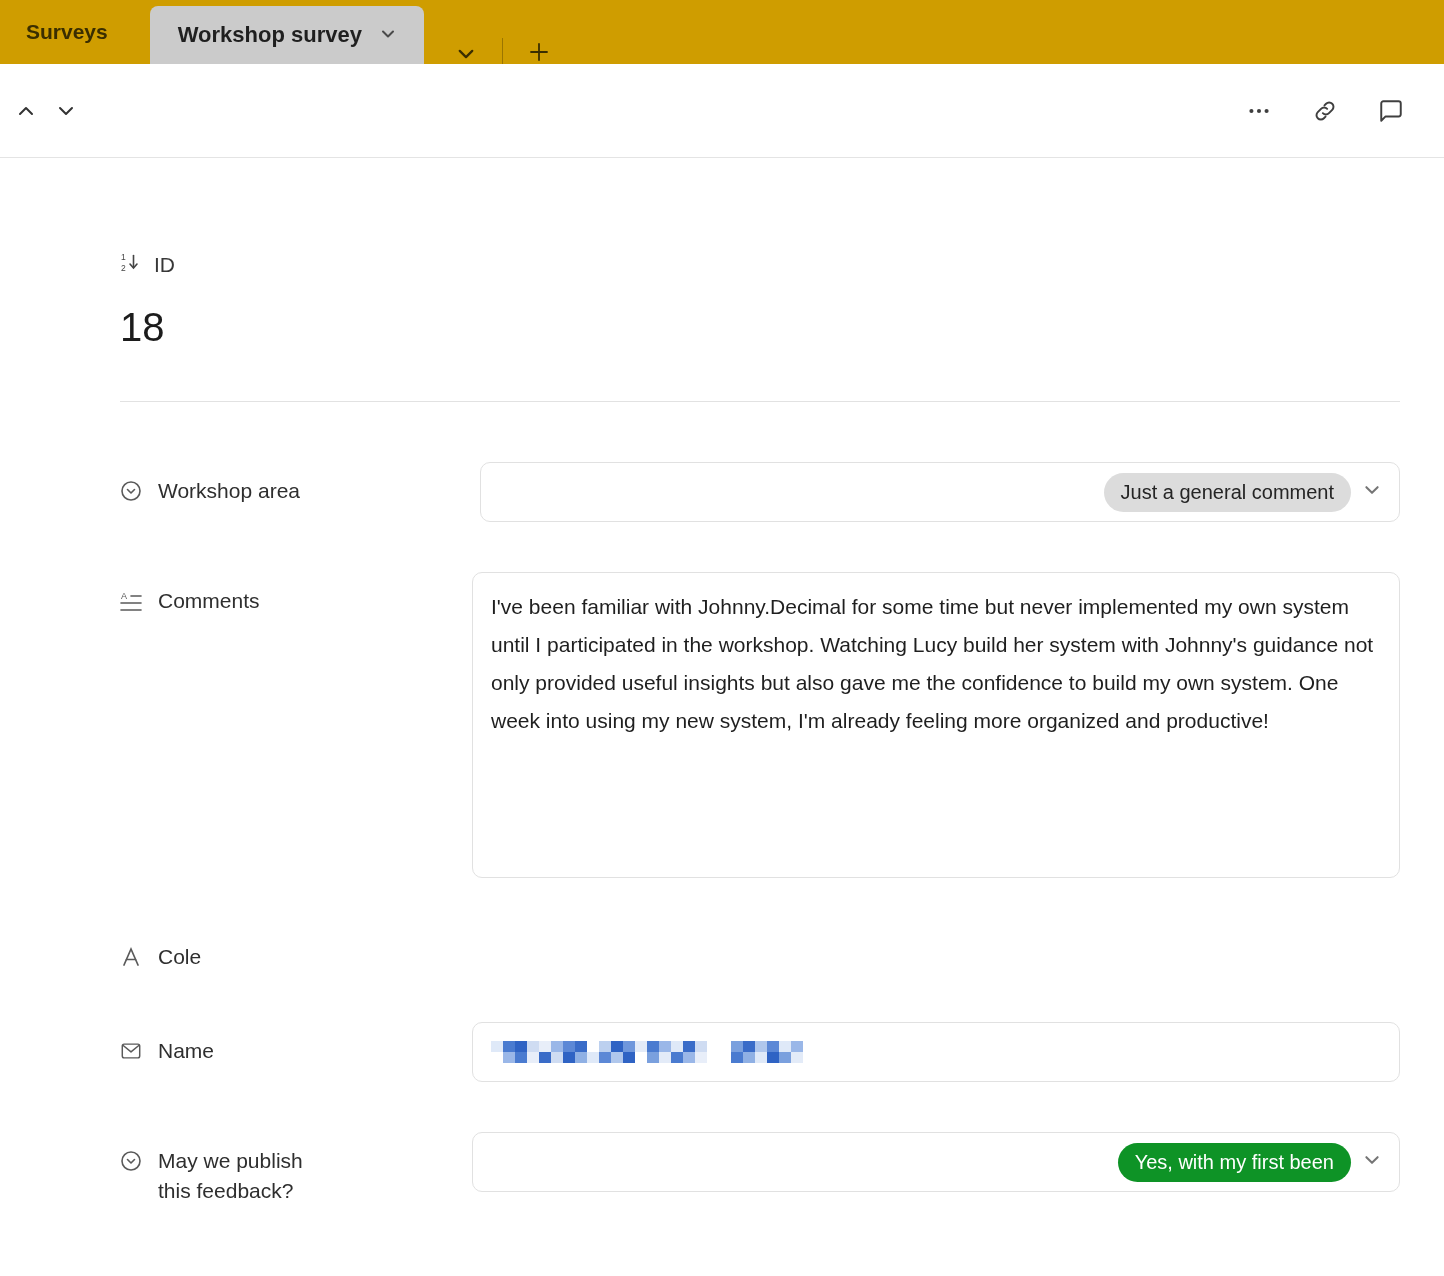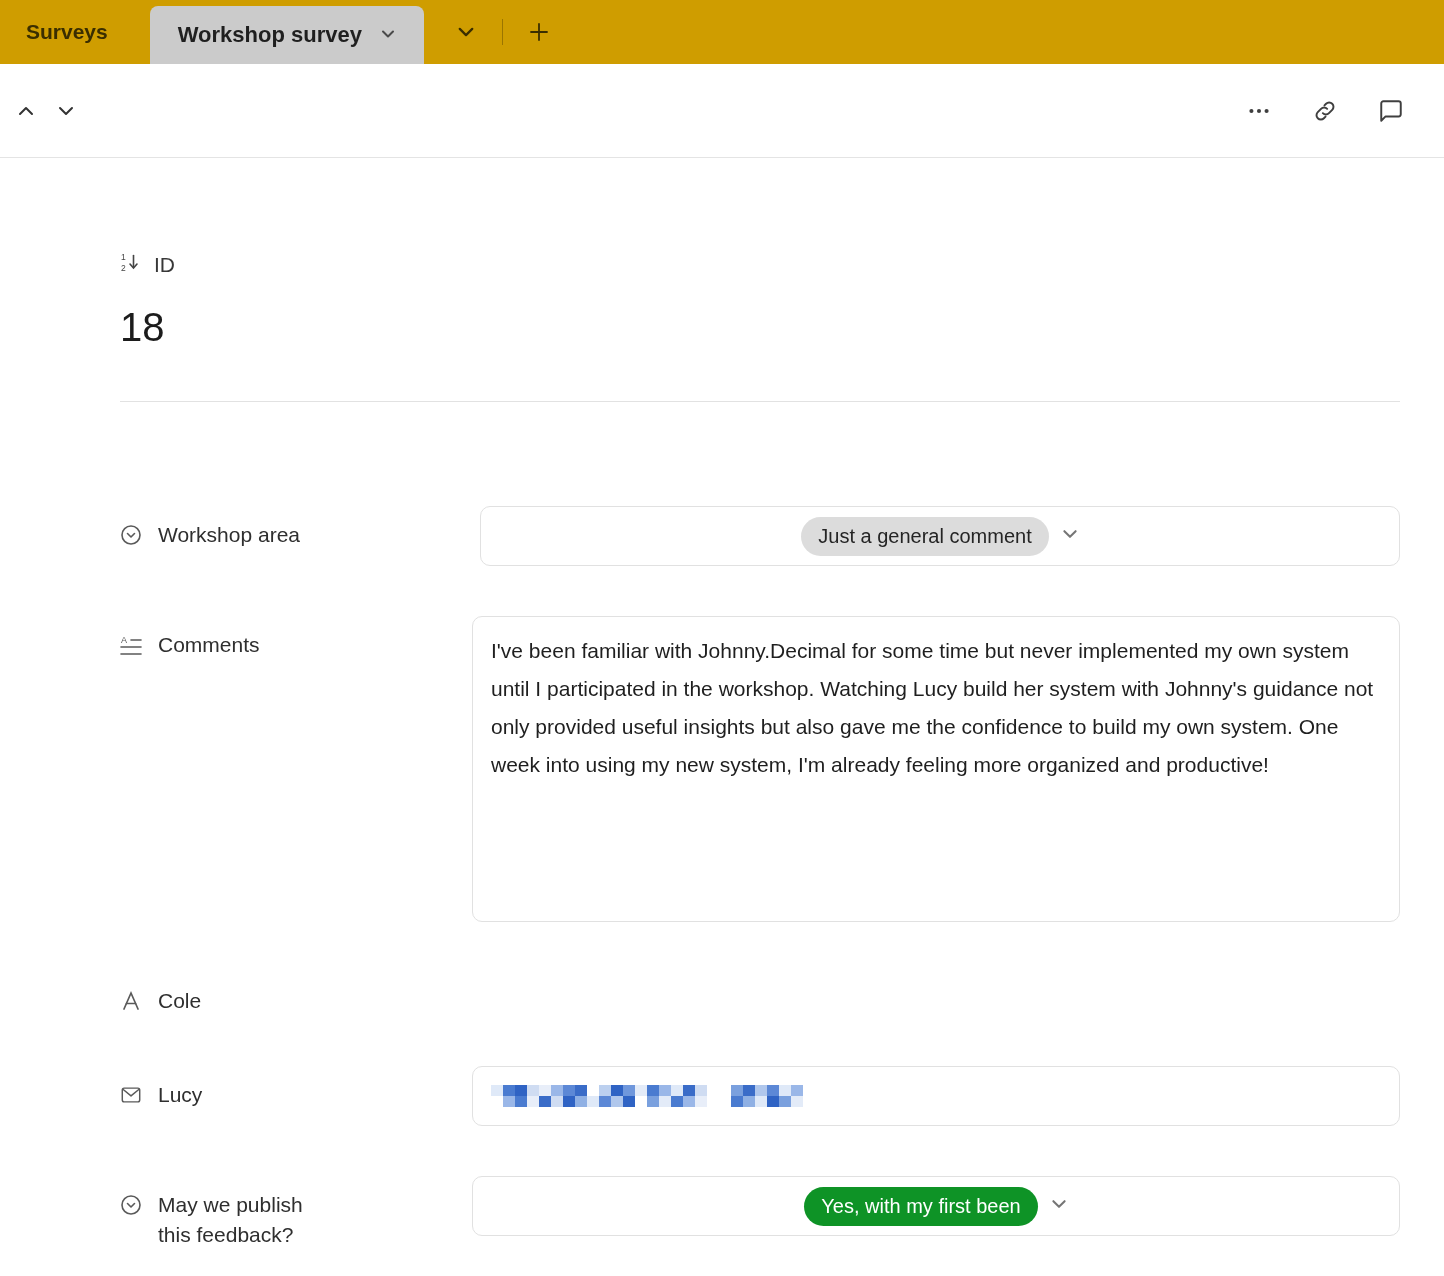--- a/index.html
+++ b/index.html
@@ -1,20 +1,20 @@
 <!DOCTYPE html>
 <html><head>
 <meta charset="utf-8">
 <style>
   * { box-sizing: border-box; margin: 0; padding: 0; }
   html, body { width: 1444px; height: 1276px; overflow: hidden; background: #ffffff;
     font-family: "Liberation Sans", "DejaVu Sans", sans-serif; color: #222; }
 
   
-  .tabbar { height: 64px; background: #cf9d00; display: flex; align-items: center; }
+  .tabbar { height: 64px; background: #cf9d00; display: flex; align-items: flex-end; }
   .tab { display: flex; align-items: center; gap: 16px; font-size: 21px; font-weight: 600;
     color: #3a2e00; padding: 0 26px; height: 100%; cursor: pointer; }
   .tab-active { align-self: flex-end; height: 58px; background: #cbcbcb; color: #1f1f1f;
     border-radius: 8px 8px 0 0; padding: 0 28px; margin-left: 16px; font-size: 22px; gap: 18px; }
   .tab-active .chev { color: #4a4a4a; }
   .bar-chev { margin-left: 32px; color: #3a2e00; display: flex; align-items: center; cursor: pointer; }
   .bar-divider { width: 1px; height: 26px; background: rgba(0,0,0,0.25); margin-left: 26px; }
   .bar-plus { margin-left: 24px; color: #3a2e00; display: flex; align-items: center; cursor: pointer; }
 
   
@@ -28,30 +28,30 @@
 
   
   .content { padding: 0 44px 0 120px; }
   .id-header { margin-top: 94px; display: flex; align-items: center; gap: 14px;
     color: #383838; font-size: 21px; }
   .id-icon { color: #454545; }
   .id-value { margin-top: 26px; font-size: 40px; line-height: 48px; color: #1c1c1c; }
   .divider { height: 1px; background: #e2e2e2; margin-top: 50px; }
 
   .field-row { display: flex; align-items: flex-start; }
-  .field-row.first { margin-top: 104px; gap: 8px; }
+  .field-row.first { margin-top: 60px; gap: 8px; }
   .field-row + .field-row { margin-top: 50px; }
   .field-label { width: 352px; flex-shrink: 0; display: flex; align-items: flex-start; gap: 16px;
     padding-top: 14px; font-size: 21px; color: #2f2f2f; line-height: 30px; }
   .field-label .label-text { max-width: 175px; }
   .field-icon { width: 22px; height: 22px; color: #5a5a5a; margin-top: 4px; flex-shrink: 0; }
 
   .field-input { flex: 1; border: 1px solid #e1e1e1; border-radius: 10px; min-height: 60px;
     display: flex; align-items: center; padding: 0 18px; font-size: 21px; color: #1f1f1f; }
-  .select-input { justify-content: center; cursor: pointer; }
+  .select-input { justify-content: flex-end; cursor: pointer; }
   .select-chevron { color: #757575; flex-shrink: 0; margin-left: 12px; }
   .pill { border-radius: 999px; padding: 7px 17px; font-size: 20px; line-height: 1.25; white-space: nowrap; }
   .pill-gray { background: #dcdcdc; color: #252525; }
   .pill-green { background: #0e9326; color: #ffffff; font-weight: 500; }
 
   .long-text { display: block; min-height: 306px; padding: 15px 18px; line-height: 38px; }
 
   .mosaic { display: grid; grid-template-columns: repeat(26, 12px); grid-auto-rows: 11px; }
 </style>
 </head>
@@ -180,21 +180,21 @@
   </div>
 
   <div class="field-row">
     <div class="field-label">
       <span class="field-icon">
         <svg width="22" height="22" viewBox="0 0 24 24" fill="none" stroke="currentColor" stroke-width="1.6" stroke-linecap="round" stroke-linejoin="round">
             <rect x="2.5" y="4.5" width="19" height="15" rx="2"></rect>
             <polyline points="3.5,6 12,13 20.5,6"></polyline>
           </svg>
       </span>
-      <span class="label-text">Lucy</span>
+      <span class="label-text">Name</span>
     </div>
     <div class="field-input">
       <div class="mosaic">
           <div style="background: rgb(223, 233, 248);"></div>
           <div style="background: rgb(74, 123, 208);"></div>
           <div style="background: rgb(47, 99, 196);"></div>
           <div style="background: rgb(207, 220, 242);"></div>
           <div style="background: rgb(232, 238, 249);"></div>
           <div style="background: rgb(154, 183, 232);"></div>
           <div style="background: rgb(92, 136, 214);"></div>

